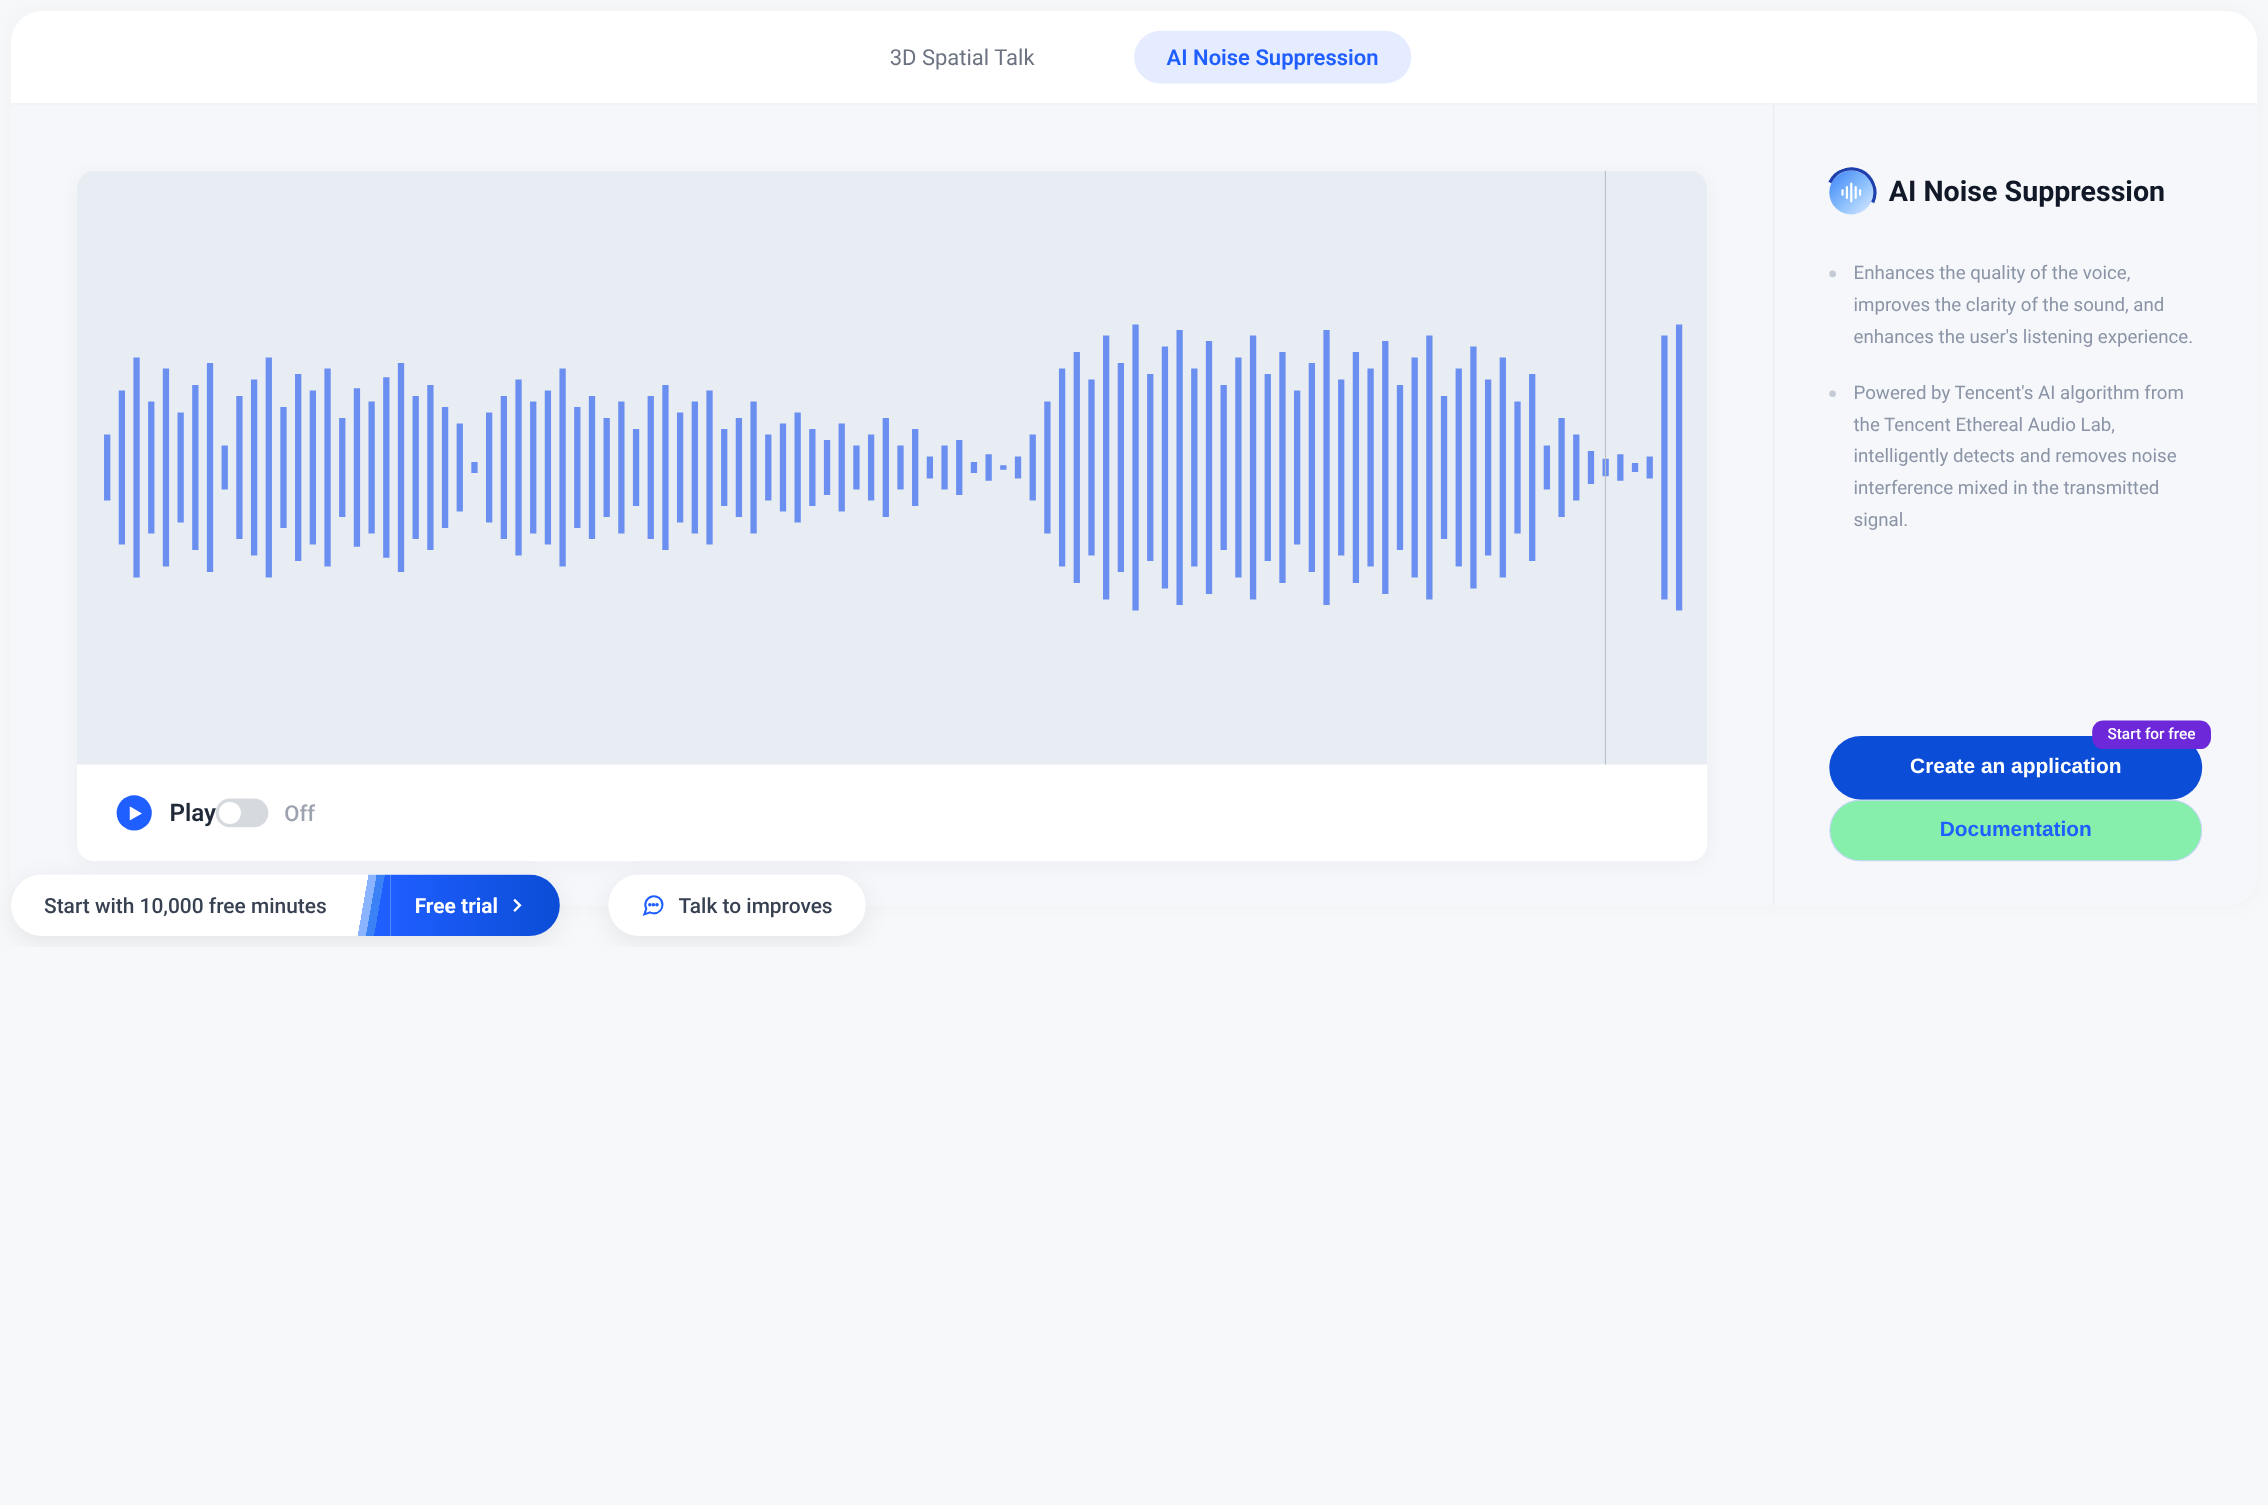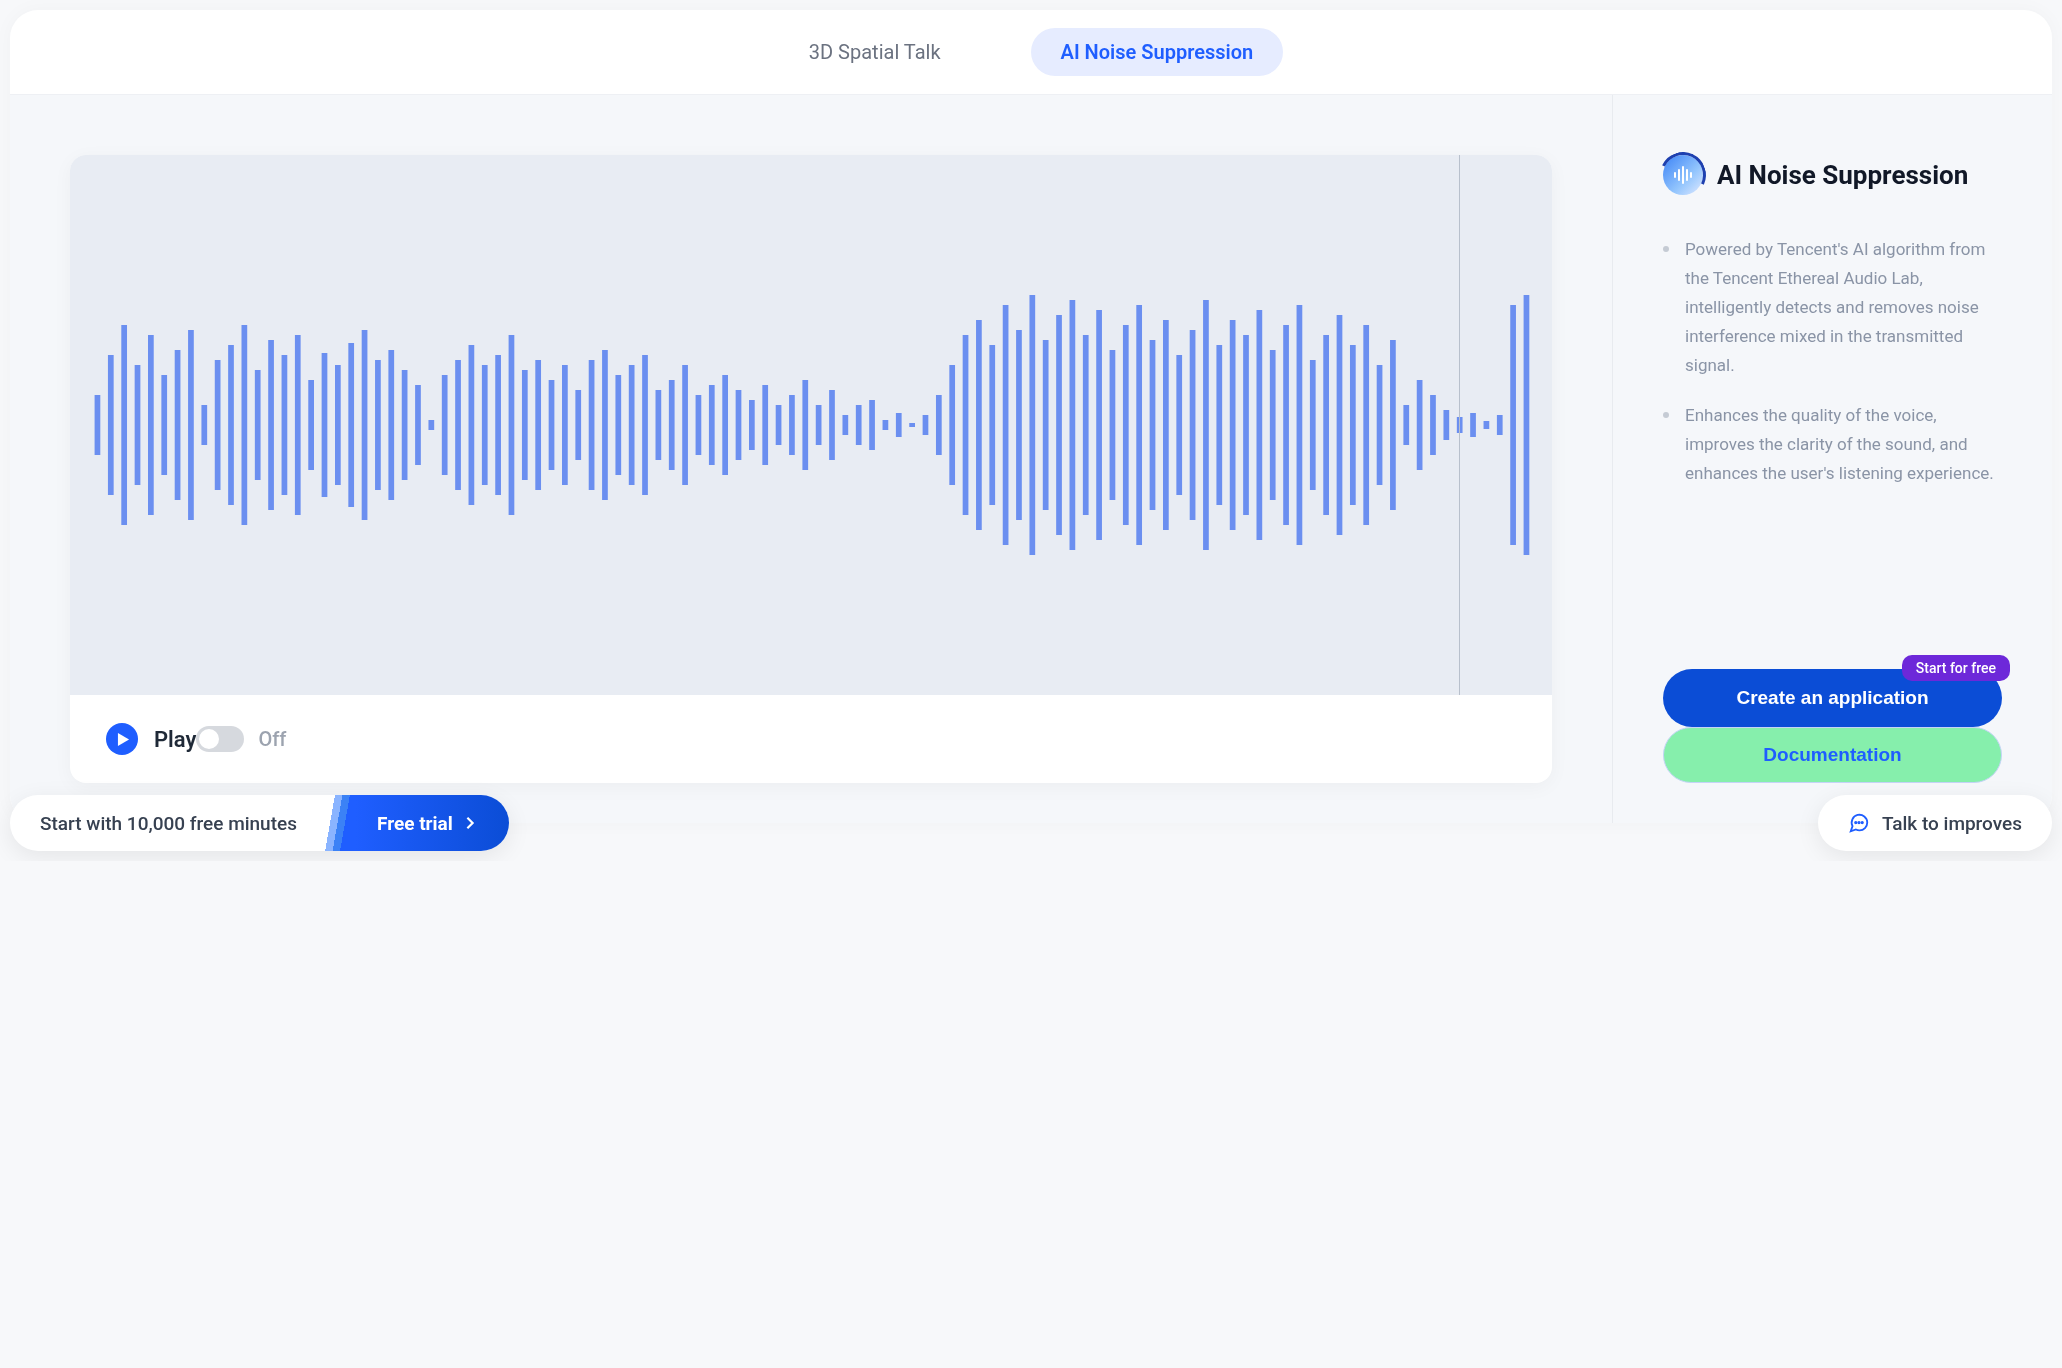--- a/index.html
+++ b/index.html
@@ -30,21 +30,21 @@
 .side-icon-bars{display:flex;gap:2px;align-items:center}
 .side-icon-bars span{width:2px;background:#fff;border-radius:1px}
 .side-title{font-size:26px;font-weight:700;color:#111827}
 .features{list-style:none;flex:1}
 .features li{position:relative;padding-left:22px;margin-bottom:22px;font-size:17px;line-height:1.7;color:#8a94a6}
 .features li::before{content:"";position:absolute;left:0;top:11px;width:6px;height:6px;border-radius:50%;background:#c5cbd4}
 .cta-wrap{position:relative;margin-top:20px}
 .badge{position:absolute;right:-8px;top:-14px;background:#6d28d9;color:#fff;font-size:14px;padding:5px 14px;border-radius:10px;font-weight:500;z-index:2}
 .btn-primary{width:100%;background:#0b4dd6;color:#fff;border:none;border-radius:999px;padding:18px;font-size:19px;font-weight:600;cursor:pointer;}
 .btn-ghost{width:100%;background:#86efac;color:#1f5eff;border:1.5px solid #c5d4f7;border-radius:999px;padding:16px;font-size:19px;font-weight:700;cursor:pointer}
-.bottom-bar{display:flex;justify-content:space-between;gap:44px;padding:0;margin-top:-28px;position:relative}
+.bottom-bar{display:flex;justify-content:flex-start;gap:44px;padding:0;margin-top:-28px;position:relative}
 .pill{background:#fff;border-radius:999px;box-shadow:0 6px 24px rgba(0,0,0,0.08);display:flex;align-items:center;overflow:hidden;height:56px}
 .pill-left{padding:0 0 0 30px;font-size:19px;color:#374151;font-weight:500}
 .pill-slash{width:40px;height:100%;background:linear-gradient(100deg,transparent 40%,#8ab4ff 40%,#8ab4ff 55%,#3b82f6 55%,#3b82f6 70%,#1f5eff 70%);margin-left:18px}
 .pill-cta{background:linear-gradient(90deg,#1f5eff,#0b4dd6);color:#fff;height:100%;display:flex;align-items:center;gap:10px;padding:0 32px 0 22px;font-size:19px;font-weight:700;cursor:pointer}
 .pill-cta svg{width:14px;height:14px;stroke:#fff;stroke-width:2.5;fill:none}
 .pill2{padding:0 30px;gap:12px;font-size:19px;color:#374151;font-weight:500;cursor:pointer}
 .chat-icon{width:22px;height:22px;stroke:#1f5eff;fill:none;stroke-width:2}
 </style>
 </head>
 <body>
@@ -199,22 +199,22 @@
             <span style="height:6px"></span>
               <span style="height:12px"></span>
               <span style="height:18px"></span>
               <span style="height:12px"></span>
               <span style="height:6px"></span>
           </div>
         </div>
         <div class="side-title">AI Noise Suppression</div>
       </div>
       <ul class="features">
+        <li>Enhances the quality of the voice, improves the clarity of the sound, and enhances the user's listening experience.</li>
         <li>Powered by Tencent's AI algorithm from the Tencent Ethereal Audio Lab, intelligently detects and removes noise interference mixed in the transmitted signal.</li>
-        <li>Enhances the quality of the voice, improves the clarity of the sound, and enhances the user's listening experience.</li>
       </ul>
       <div class="cta-wrap">
         <div class="badge">Start for free</div>
         <button class="btn-primary">Create an application</button>
         <button class="btn-ghost">Documentation</button>
       </div>
     </div>
 
   </div>
 </div>

